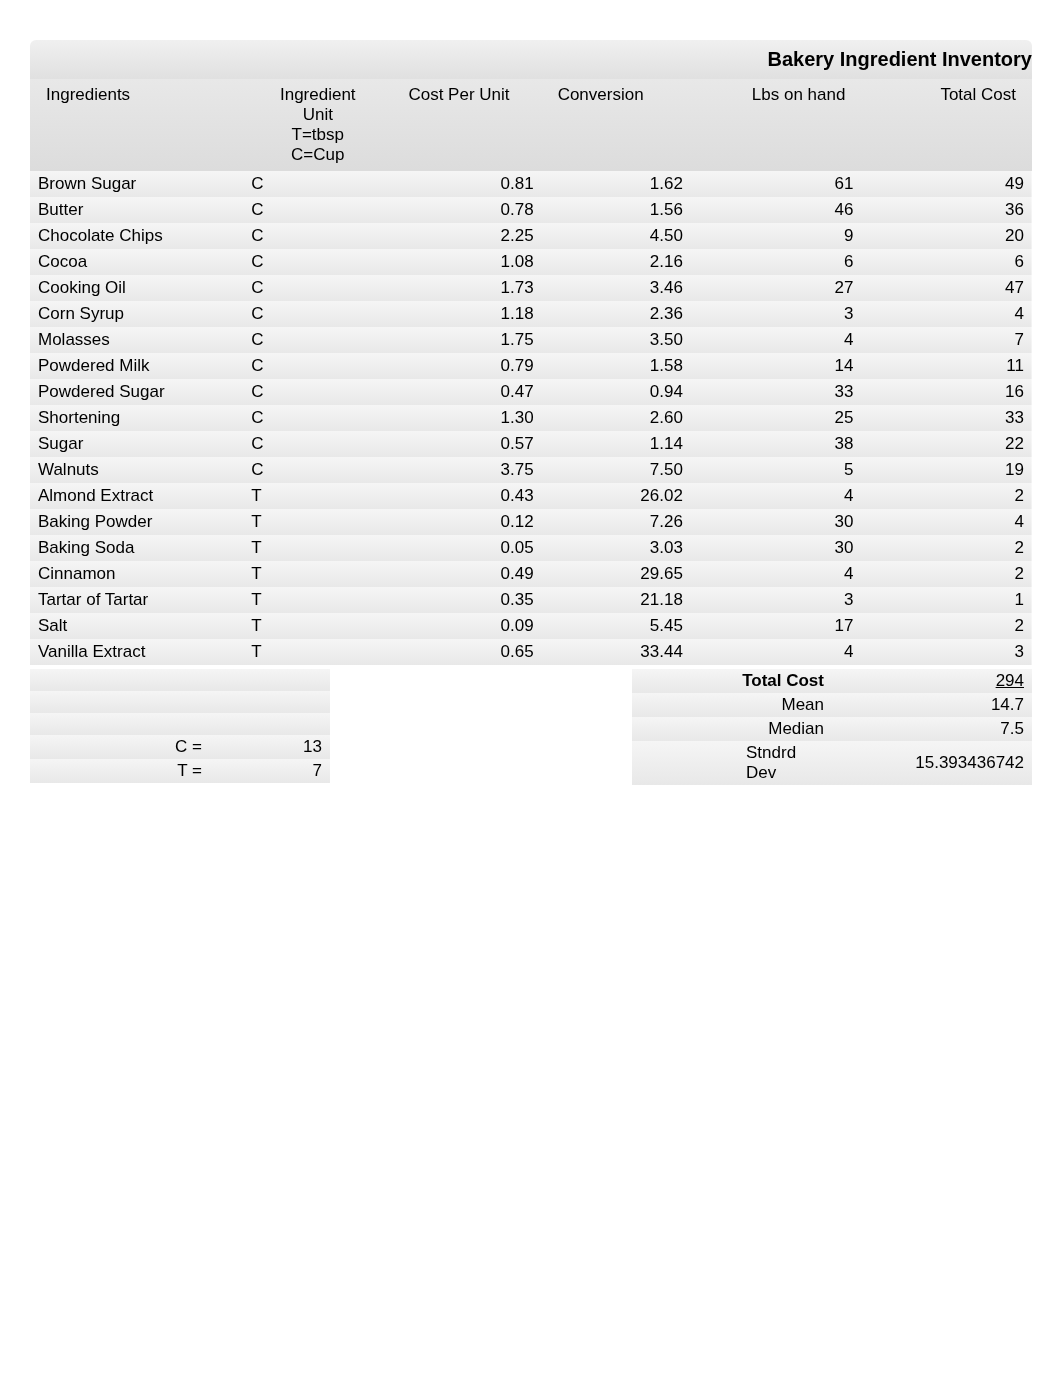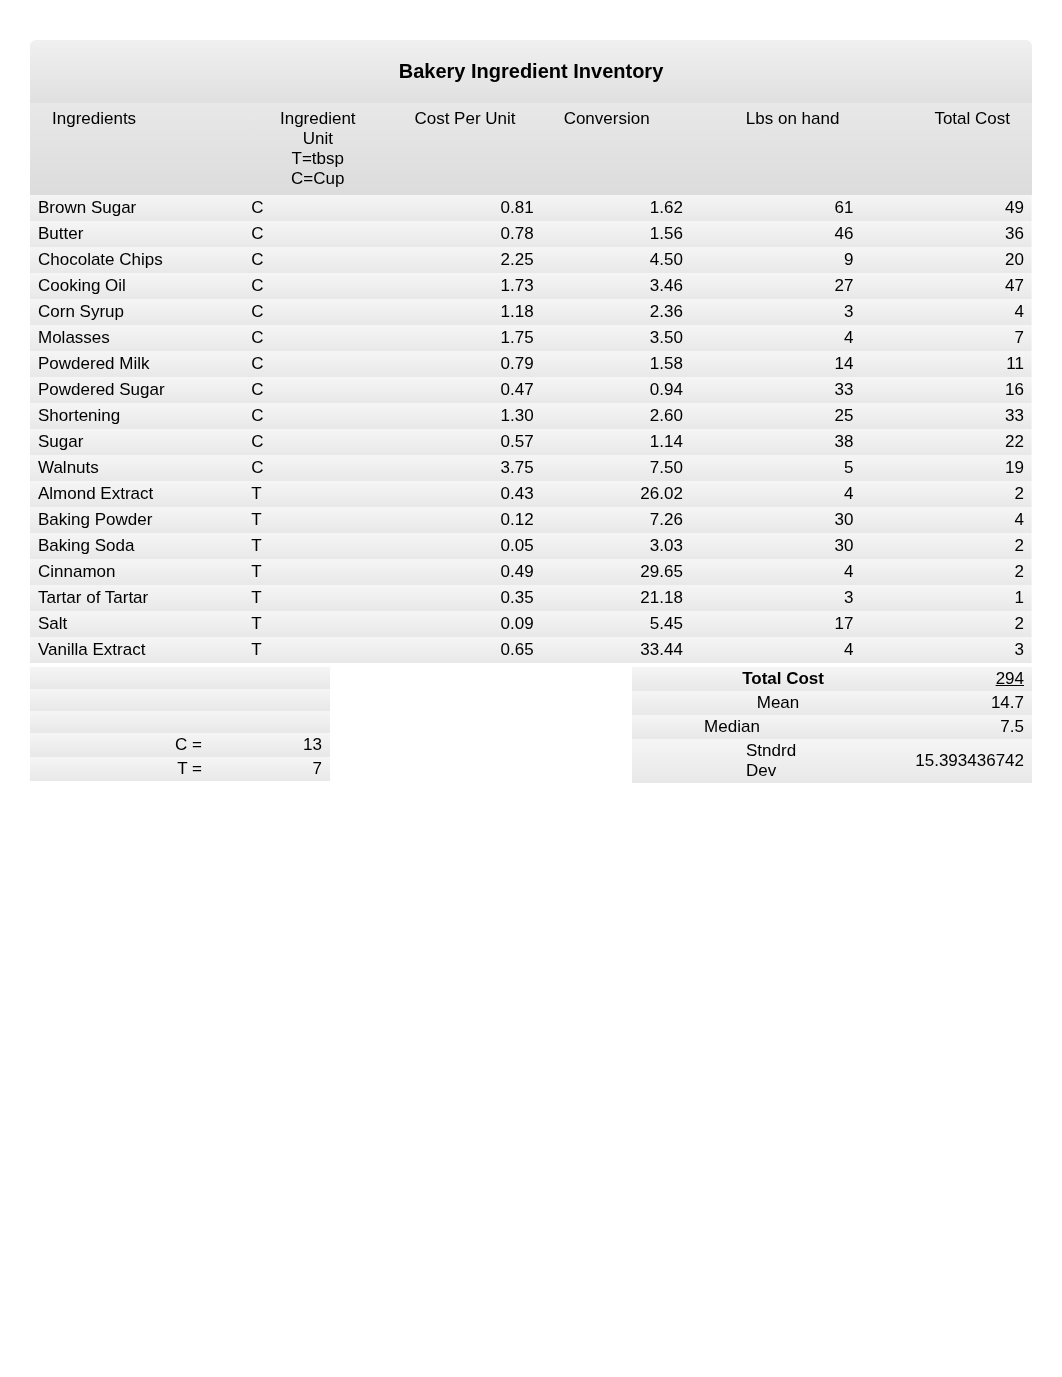--- a/index.html
+++ b/index.html
@@ -14,37 +14,37 @@
       padding: 40px 30px;
       width: 1062px;
     }
     
     .table-container {
       width: 100%;
     }
     
     .title-row {
       background: linear-gradient(to bottom, #f0f0f0, #e0e0e0);
-      text-align: center;
+      text-align: right;
       font-weight: bold;
       font-size: 20px;
-      padding: 20px 0;
+      padding: 8px 0;
       border-radius: 6px 6px 0 0;
     }
     
     table {
       width: 100%;
       border-collapse: collapse;
       font-size: 17px;
     }
     
     th {
       text-align: left;
       font-weight: normal;
-      padding: 6px 22px;
+      padding: 6px 16px;
       vertical-align: top;
       background: linear-gradient(to bottom, #e8e8e8, #dcdcdc);
     }
     
     th.num, td.num {
       text-align: right;
     }
     
     th.center {
       text-align: center;
@@ -167,20 +167,28 @@
         </tr>
         <tr>
           <td class="col-ing">Chocolate Chips</td>
           <td class="col-unit">C</td>
           <td class="col-cost num">2.25</td>
           <td class="col-conv num">4.50</td>
           <td class="col-lbs num">9</td>
           <td class="col-total num">20</td>
         </tr>
         <tr>
+          <td class="col-ing">Cocoa</td>
+          <td class="col-unit">C</td>
+          <td class="col-cost num">1.08</td>
+          <td class="col-conv num">2.16</td>
+          <td class="col-lbs num">6</td>
+          <td class="col-total num">6</td>
+        </tr>
+        <tr>
           <td class="col-ing">Cooking Oil</td>
           <td class="col-unit">C</td>
           <td class="col-cost num">1.73</td>
           <td class="col-conv num">3.46</td>
           <td class="col-lbs num">27</td>
           <td class="col-total num">47</td>
         </tr>
         <tr>
           <td class="col-ing">Corn Syrup</td>
           <td class="col-unit">C</td>
@@ -325,25 +333,25 @@
     </div>
 
     <div class="summary-section">
       <table class="summary-table" style="width:400px;">
         <tbody>
             <tr>
           <td class="summary-label bold" style="width:200px; text-align:right;">Total Cost</td>
           <td class="summary-value" style="width:200px;text-decoration:underline;">294</td>
         </tr>
         <tr>
-          <td class="summary-label" style="text-align:center; padding-left:100px;">Mean</td>
+          <td class="summary-label" style="text-align:right; padding-left:100px;">Mean</td>
           <td class="summary-value">14.7</td>
         </tr>
         <tr>
-          <td class="summary-label" style="text-align:center; ">Median</td>
+          <td class="summary-label" style="text-align:right; ">Median</td>
           <td class="summary-value">7.5</td>
         </tr>
         <tr>
           <td class="summary-label" style="text-align:left; padding-left:114px;">Stndrd Dev</td>
           <td class="summary-value">15.393436742</td>
         </tr>
       </tbody>
         </table>
     </div>
   </div>

